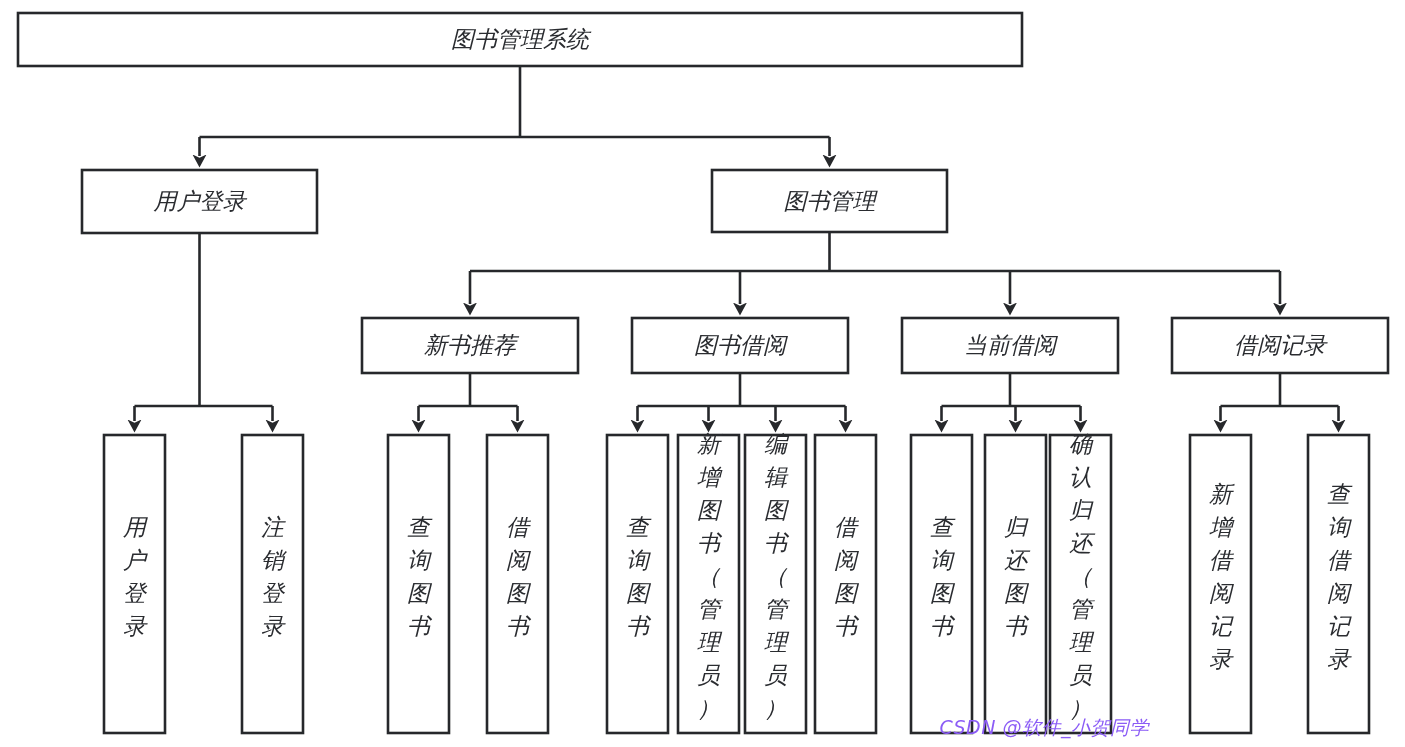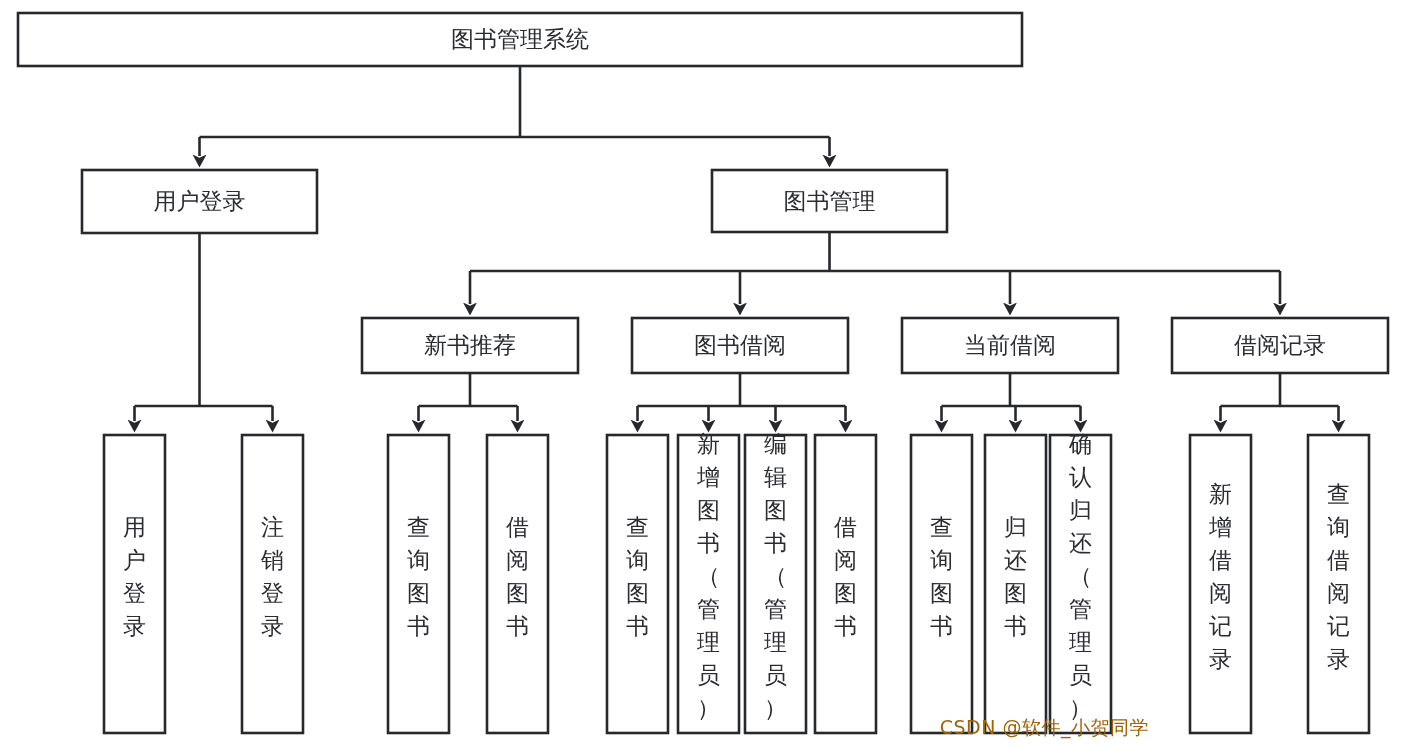--- a/index.html
+++ b/index.html
@@ -11,20 +11,21 @@
     width: 1405px;
     height: 747px;
     font-family: "DejaVu Sans", "Liberation Sans", sans-serif;
     overflow: hidden;
   }
   #diagram-root {
     position: relative;
     width: 1157px;
     height: 747px;
     background: #ffffff;
+    font-style: italic;
   }
   svg#tree-svg {
     position: absolute;
     top: 0;
     left: 0;
     width: 1405px;
     height: 747px;
     display: block;
   }
   .node-rect {
@@ -53,21 +54,21 @@
   .arrow-head {
     fill: #26282b;
     stroke: none;
   }
   .watermark-text {
     position: absolute;
     right: 8px;
     bottom: 6px;
     font-family: "DejaVu Sans", "Liberation Sans", sans-serif;
     font-size: 19px;
-    color: #a16207;
+    color: #8b5cf6;
     white-space: nowrap;
     letter-spacing: 0.5px;
   }
 </style>
 </head>
 <body>
 
 <div id="diagram-root">
 
   <svg id="tree-svg" viewBox="0 0 1405 747">

